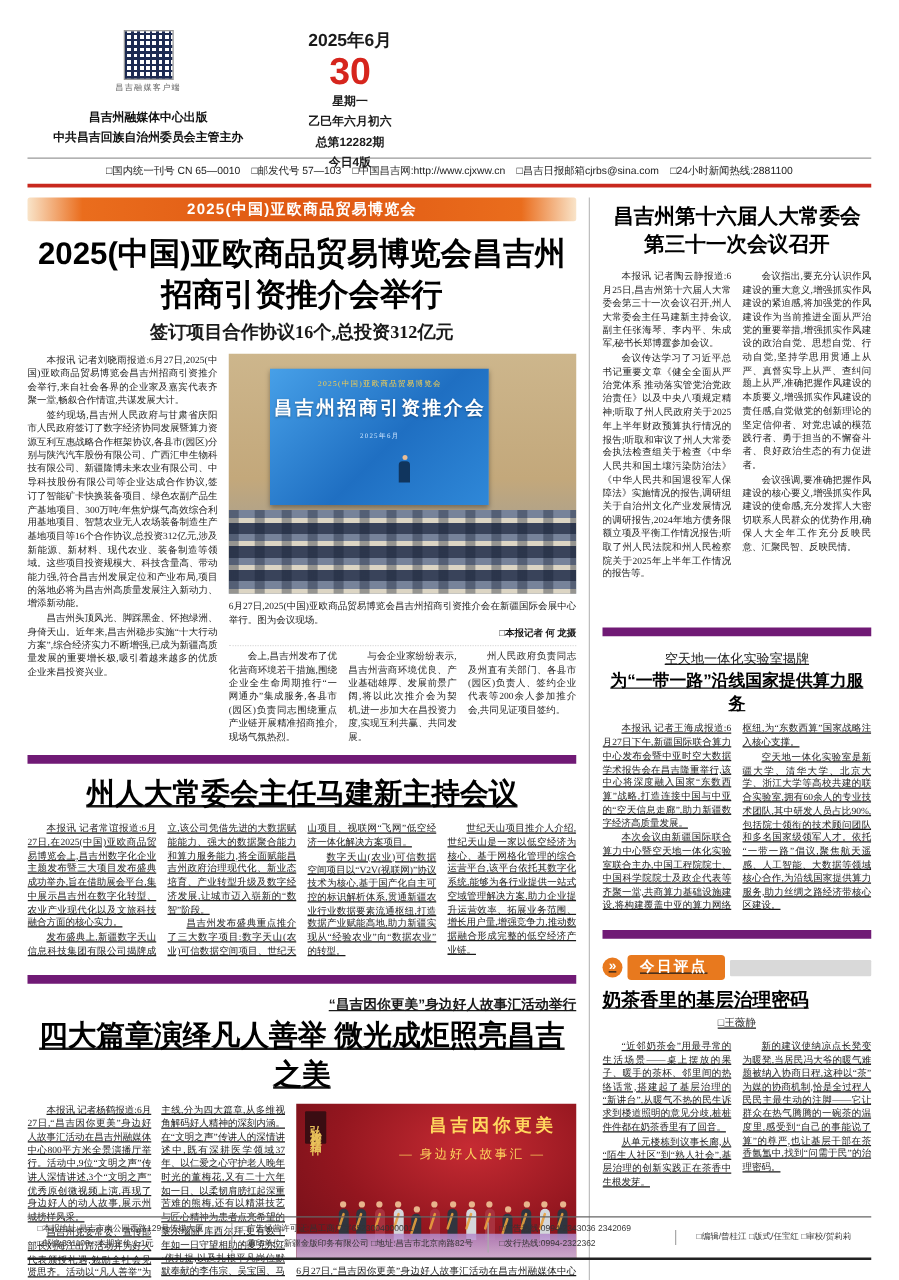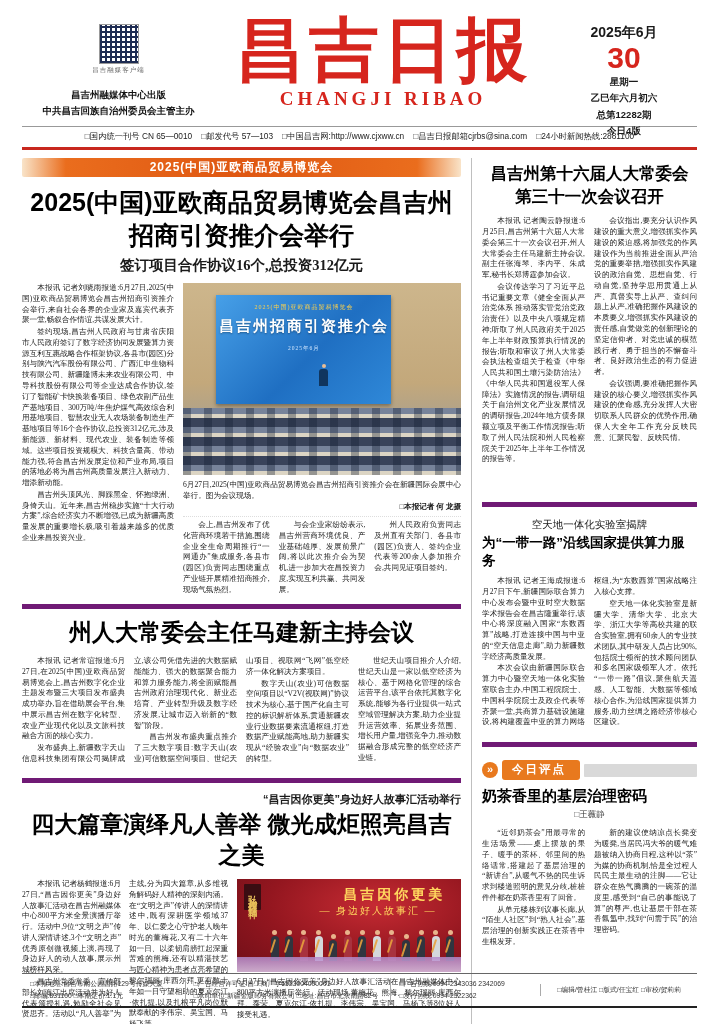--- a/index.html
+++ b/index.html
@@ -32,21 +32,21 @@
   .d-small { font-size:9.5px; font-weight:bold; line-height:1.75; }
   
   .infobar { margin:0 22px; border-top:1px solid #999; border-bottom:3px solid #c8281e;
              padding:4px 2px 5px; font-size:8.3px; display:flex; justify-content:center; gap:9px;
              white-space:nowrap; font-family:"Liberation Sans",sans-serif; color:#222; }
   
   .content { display:flex; padding:8px 22px 0 22px; }
   .col-left { flex:1; padding-right:10px; min-width:0; }
   .col-right { width:226px; border-left:1px solid #bfbfbf; padding-left:10px; }
   p.body { font-size:7.6px; line-height:1.42; text-align:justify; text-indent:2em; margin-bottom:1px; color:#1c1c1c; }
-  .section { border-top:5px solid #701a75; margin-top:8px; padding-top:6px; }
+  .section { border-top:7px solid #701a75; margin-top:8px; padding-top:6px;text-decoration:underline; }
   
   .banner { height:19px; line-height:19px; text-align:center; color:#fff; font-weight:bold; font-size:12px;
             font-family:"Liberation Sans",sans-serif; letter-spacing:1px; border-radius:2px;
             background:linear-gradient(90deg,#f9e4c9 0%,#ea6d1d 10%,#df5712 50%,#ea6d1d 90%,#f9e4c9 100%); }
   .lead-headline { font-size:25px; font-weight:900; text-align:center; margin:9px 0 4px; color:#000;
                    font-family:"Liberation Sans",sans-serif; }
   .lead-subhead { font-size:14.5px; font-weight:bold; text-align:center; margin-bottom:8px; }
   .lead-row { display:flex; gap:9px; }
   .lead-col1 { width:152px; flex:none; }
   .lead-right { flex:1; min-width:0; }
@@ -74,21 +74,21 @@
                       font-family:"Liberation Sans",sans-serif; }
   .digital-cols { column-count:4; column-gap:9px; height:114px; overflow:hidden; }
   
   .gp-kicker { font-size:11px; font-weight:bold; text-align:right; margin:3px 0 2px;
                font-family:"Liberation Sans",sans-serif; }
   .gp-headline { font-size:23px; font-weight:900; text-align:center; margin-bottom:8px; color:#000;
                  font-family:"Liberation Sans",sans-serif; }
   .gp-row { display:flex; gap:9px; }
   .gp-left { width:206px; flex:none; column-count:2; column-gap:8px; height:208px; overflow:hidden; }
   .gp-right { flex:1; min-width:0; }
-  .photo2 { position:relative; height:93px; overflow:hidden;
+  .photo2 { position:relative; height:124px; overflow:hidden;
             background:radial-gradient(ellipse at 62% 28%, #c62b33 0%, #93161f 55%, #6d0f18 100%); }
   .p2-floor { position:absolute; bottom:0; left:0; width:100%; height:16%;
               background:linear-gradient(180deg,#b287c9,#dcc6ea); opacity:.85; }
   .p2-title { position:absolute; right:7%; top:7%; color:#ffd75e; font-size:14px; font-weight:bold;
               letter-spacing:3px; font-family:"DejaVu Serif",serif; }
   .p2-sub { position:absolute; right:11%; top:27%; color:#ffd75e; font-size:10px; letter-spacing:2px; }
   .p2-banner { position:absolute; left:3%; top:5%; background:#3a0d12; color:#e8c05a;
                writing-mode:vertical-rl; font-size:9px; letter-spacing:3px; padding:4px 2px;
                font-weight:bold; border-radius:1px; }
   .p2-people { position:absolute; bottom:12%; left:15%; right:3%; display:flex;
@@ -101,21 +101,21 @@
   .p2-people i:nth-child(3n) { background:#a8323e; }
   .p2-people i:nth-child(4n) { background:#d4d7db; }
   .p2-people i:nth-child(5n) { height:21px; }
   .gp-caption { font-size:7.6px; line-height:1.45; margin-top:4px; text-align:justify; }
   
   .npc-headline { font-size:16.5px; font-weight:900; text-align:center; line-height:1.4; margin:4px 0 8px;
                   color:#000; font-family:"Liberation Sans",sans-serif; }
   .npc-cols { column-count:2; column-gap:9px; height:278px; overflow:hidden; }
   .cm-kicker { font-size:10.5px; text-align:center; margin:5px 0 2px; color:#222;
                font-family:"Liberation Sans",sans-serif; }
-  .cm-headline { font-size:13.5px; font-weight:900; margin-bottom:6px; color:#000;
+  .cm-headline { font-size:13.5px; font-weight:900; text-align:center; margin-bottom:6px; color:#000;
                  font-family:"Liberation Sans",sans-serif; }
   .cm-cols { column-count:2; column-gap:9px; height:158px; overflow:hidden; }
   .badge-row { display:flex; align-items:center; gap:4px; margin:7px 0 7px; }
   .badge-arrow { width:16px; height:16px; flex:none; border-radius:50%; background:#e8791e; color:#fff;
                  font-weight:bold; font-size:11px; line-height:15px; text-align:center;
                  font-family:"Liberation Sans",sans-serif; }
   .badge-label { background:#e8791e; color:#fff; font-weight:bold; font-size:11.5px; padding:2px 14px 3px 10px;
                  border-radius:3px; letter-spacing:2px; font-family:"Liberation Sans",sans-serif; }
   .badge-bar { flex:1; height:13px; background:#d9d9d9; border-radius:1px; }
   .cmt-headline { font-size:15px; font-weight:900; text-align:left; margin:2px 0 3px; color:#000;
@@ -136,24 +136,20 @@
 <div class="page">
 
   <header class="masthead">
     <div class="mh-left">
       <div class="qr"></div>
       <div class="qr-cap">昌吉融媒客户端</div>
       <div class="org">
         <div>昌吉州融媒体中心出版</div>
         <div>中共昌吉回族自治州委员会主管主办</div>
       </div>
-    </div>
-    <div class="mh-center">
-      <div class="paper-title">昌吉日报</div>
-      <div class="paper-latin">CHANGJI RIBAO</div>
     </div>
     <div class="mh-right">
       <div class="d-ym">2025年6月</div>
       <div class="d-day">30</div>
       <div class="d-small">星期一</div>
       <div class="d-small">乙巳年六月初六</div>
       <div class="d-small">总第12282期</div>
       <div class="d-small">今日4版</div>
     </div>
   </header>

